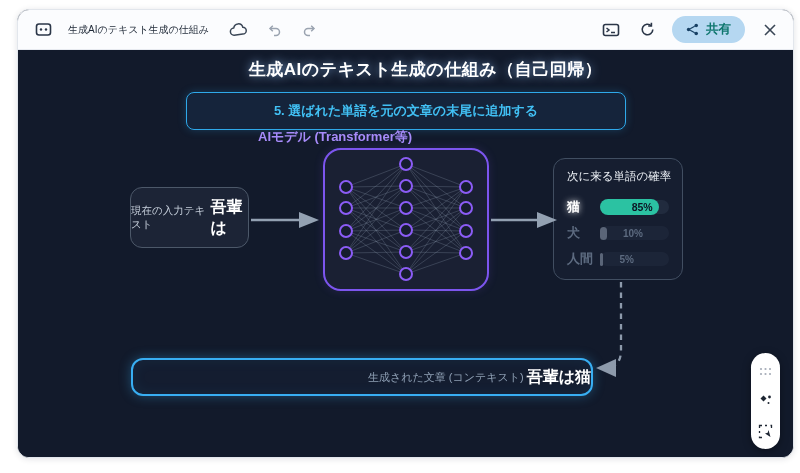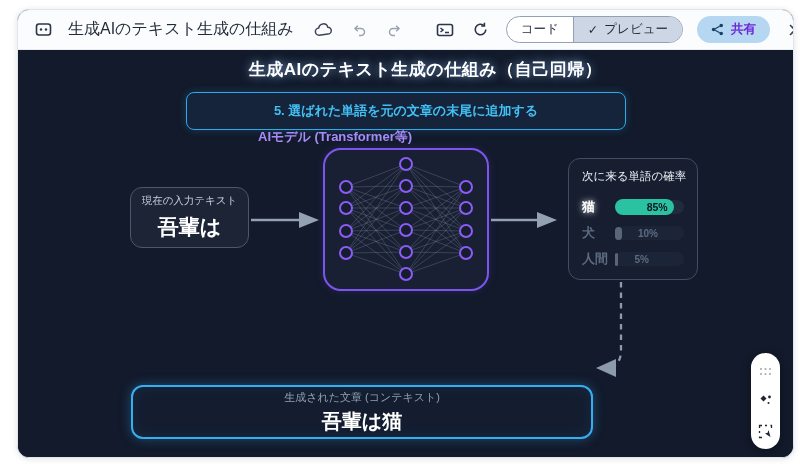--- a/index.html
+++ b/index.html
@@ -7,35 +7,35 @@
     font-family:"Liberation Sans","DejaVu Sans",sans-serif; }
 
   .card { position:absolute; left:17px; top:9px; width:777px; height:449px;
     border-radius:12px; overflow:hidden; background:#121a2b;
     border:1px solid #e2e6ec; box-shadow:0 1px 6px rgba(15,23,42,.12); }
 
   
   .topbar { position:absolute; left:0; top:0; width:100%; height:40px;
     background:#fbfcfe; border-bottom:1px solid #e7eaf0;
     display:flex; align-items:center; padding:0 12px 0 14px; gap:14px; }
-  .topbar .title { font-size:16px; color:#1f2937; font-weight:500; white-space:nowrap; }
+  .topbar .title { font-size:10px; color:#1f2937; font-weight:500; white-space:nowrap; }
   .tb-icon { display:flex; align-items:center; justify-content:center;
     width:22px; height:22px; border-radius:5px; cursor:pointer; flex:0 0 auto; }
   .tb-icon svg { display:block; }
   .spacer { flex:1; }
 
   .toggle { display:flex; align-items:center; height:27px; border:1px solid #93a1b4;
     border-radius:14px; overflow:hidden; background:#ffffff; flex:0 0 auto; }
   .toggle .seg { height:100%; display:flex; align-items:center; gap:6px;
     padding:0 14px; font-size:12.5px; color:#1e2a3a; cursor:pointer; white-space:nowrap; }
   .toggle .seg.selected { background:#ccd6e5; font-weight:500; }
   .toggle .divider { width:1px; height:100%; background:#93a1b4; }
 
   .share-btn { display:flex; align-items:center; gap:7px; height:27px; padding:0 14px;
-    border-radius:14px; background:#b5d7f1; color:#6d28d9; font-size:12.5px;
+    border-radius:14px; background:#b5d7f1; color:#0f766e; font-size:12.5px;
     font-weight:600; cursor:pointer; flex:0 0 auto; }
 
   
   .canvas { position:absolute; left:0; top:40px; width:777px; height:409px;
     background:#121a2b; }
 
   .main-title { position:absolute; left:0; top:8px; width:100%; text-align:center;
     color:#ffffff; font-size:17px; font-weight:bold; letter-spacing:.5px;
     text-shadow:0 0 10px rgba(148,197,255,.75);margin-left:19px; }
 
@@ -47,52 +47,52 @@
 
   .model-label { position:absolute; left:240px; top:78px; width:300px; 
     color:#a78bfa; font-size:13px; font-weight:bold; }
 
   .network-box { position:absolute; left:305px; top:98px; width:166px; height:143px;
     border:2px solid #7c55ee; border-radius:18px; background:#1a2033;
     box-shadow:0 0 10px rgba(124,85,238,.18); }
   .network-box svg { display:block; }
 
   .io-box { position:absolute; background:#1c2436; border:1.5px solid #4c5869;
-    border-radius:12px; display:flex; flex-direction:column;
-    align-items:center; justify-content:center; gap:5px; }
+    border-radius:12px; display:flex; flex-direction:row;
+    align-items:center; justify-content:flex-end; gap:5px; }
   .input-box { left:112px; top:137px; width:119px; height:61px; }
   .io-label { color:#c6cfdb; font-size:10.5px; }
-  .io-value { color:#ffffff; font-size:21px; font-weight:bold; }
-
-  .prob-panel { position:absolute; left:550px; top:108px; width:130px; height:122px;
+  .io-value { color:#ffffff; font-size:16px; font-weight:bold; }
+
+  .prob-panel { position:absolute; left:535px; top:108px; width:130px; height:122px;
     background:#161e30; border:1.5px solid #414e61; border-radius:12px;
     padding:10px 13px 0 13px; display:flex; flex-direction:column; }
   .prob-title { color:#eef2f7; font-size:11.5px; text-align:center; margin-bottom:10px;
     white-space:nowrap; }
   .prob-row { display:flex; align-items:center; height:26px; }
   .prob-label { width:33px; font-size:13px; color:#5d6b80; font-weight:bold; flex:0 0 auto; }
   .prob-row.hl .prob-label { color:#ffffff; text-shadow:0 0 6px rgba(255,255,255,.9); }
   .bar-wrap { position:relative; flex:1; height:16px; display:flex; align-items:center; }
   .ghost-track { position:absolute; left:0; top:1px; right:0; bottom:1px;
     background:#222c3f; border-radius:7px; opacity:.55; }
   .prob-row.hl .ghost-track { opacity:.95; }
   .bar-fill { position:relative; height:14px; background:#5b6optional; z-index:1;text-align:right; }
   .bar-fill.teal { height:16px; border-radius:8px; background:#2bc2a2;
     display:flex; align-items:center; justify-content:flex-end; padding-right:6px; }
   .bar-fill.gray { height:13px; border-radius:4px; background:#5a6578; min-width:3px; }
   .in-val { color:#0d1524; font-size:10.5px; font-weight:bold; }
   .out-val { position:relative; z-index:1; margin-left:16px; color:#5d6b80;
     font-size:10px; font-weight:bold; }
 
-  .output-box { left:113px; top:308px; width:462px; height:54px;
+  .output-box { left:113px; top:308px; width:462px; height:38px;
     border:2px solid #38aef2; background:#141d30;
     box-shadow:0 0 12px rgba(56,174,242,.35), inset 0 0 14px rgba(56,174,242,.08);
-    gap:3px;margin-top:27px; }
+    gap:3px; }
   .output-box .io-label { color:#8fa0b5; font-size:11px; }
-  .output-box .io-value { font-size:20px; }
+  .output-box .io-value { font-size:16px; }
 
   svg.overlay { position:absolute; left:0; top:0; pointer-events:none; }
 
   
   .tool-pill { position:absolute; left:733px; top:303px; width:29px; height:96px;
     background:#ffffff; border-radius:15px; box-shadow:0 2px 8px rgba(0,0,0,.35);
     display:flex; flex-direction:column; align-items:center; justify-content:space-between;
     padding:9px 0; }
   .pill-icon { width:18px; height:18px; display:flex; align-items:center;
     justify-content:center; cursor:pointer; }
@@ -138,30 +138,20 @@
           <line x1="9" y1="11.5" x2="13" y2="11.5" stroke="#2b3648" stroke-width="1.5"></line>
         </svg>
     </span>
     <span class="tb-icon">
       <svg width="17" height="17" viewBox="0 0 17 17">
           <path d="M13.8 8.5 a5.3 5.3 0 1 1 -1.6 -3.8" fill="none" stroke="#2b3648" stroke-width="1.6"></path>
           <path d="M12.4 1.8 L12.4 5 L9.2 5" fill="none" stroke="#2b3648" stroke-width="1.6"></path>
         </svg>
     </span>
 
-    <div class="toggle">
-      <div class="seg">
-        <span>コード</span>
-      </div>
-      <div class="divider"></div>
-      <div class="seg selected">
-        <span>✓</span>
-        <span>プレビュー</span>
-      </div>
-    </div>
 
     <div class="share-btn">
       <svg width="13" height="13" viewBox="0 0 14 14">
           <circle cx="11" cy="2.6" r="1.9" fill="#173f63"></circle>
           <circle cx="2.8" cy="7" r="1.9" fill="#173f63"></circle>
           <circle cx="11" cy="11.4" r="1.9" fill="#173f63"></circle>
           <line x1="4.5" y1="6.2" x2="9.4" y2="3.4" stroke="#173f63" stroke-width="1.3"></line>
           <line x1="4.5" y1="7.8" x2="9.4" y2="10.6" stroke="#173f63" stroke-width="1.3"></line>
         </svg>
       <span>共有</span>

